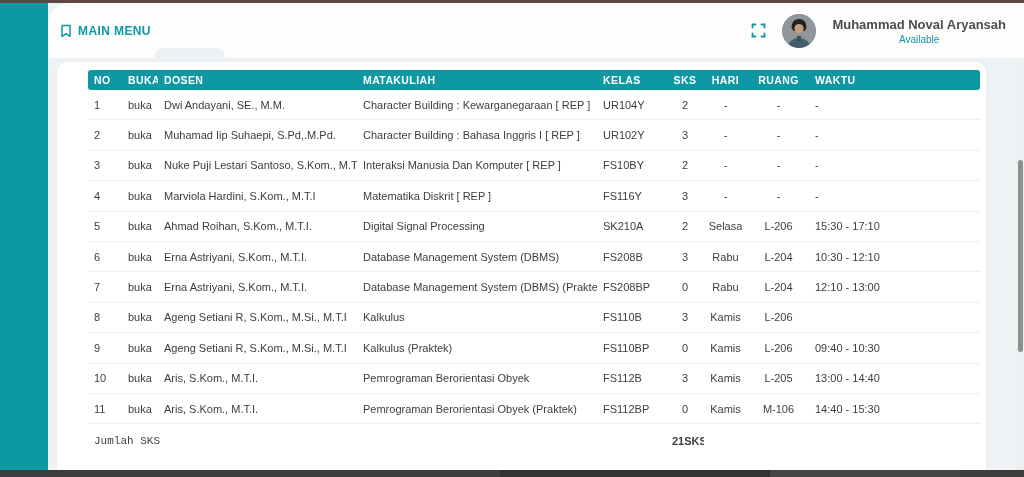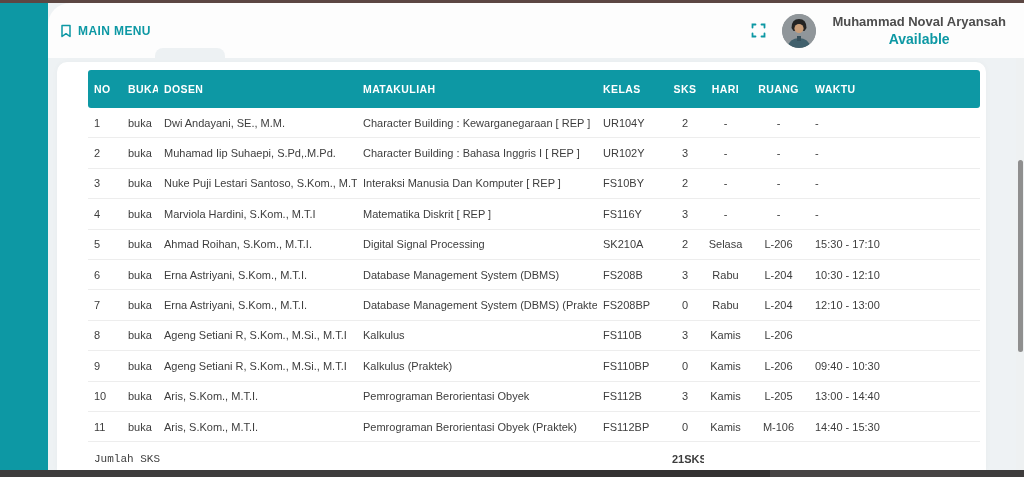--- a/index.html
+++ b/index.html
@@ -17,32 +17,32 @@
   .topbar { position:absolute; left:48px; top:3px; width:976px; height:55px; background:#fdfdfd;
             border-top-left-radius:22px; display:flex; align-items:center; justify-content:space-between;
             padding:0 18px 0 12px; z-index:6; }
   .main-menu { display:flex; align-items:center; gap:6px; color:#0d98a4; font-size:12px; font-weight:700;
                letter-spacing:.4px; cursor:pointer; }
   .topbar-right { display:flex; align-items:center; gap:16px; }
   .fs-icon { display:flex; cursor:pointer; }
   .avatar { width:34px; height:34px; border-radius:50%; overflow:hidden; background:#90969a; flex:0 0 auto; cursor:pointer; }
   .user-meta { display:flex; flex-direction:column; gap:2px;text-align:center; }
   .user-name { font-size:13px; font-weight:600; color:#4d4d4d; }
-  .user-status { font-size:14px; font-weight:700; color:#0d98a4; }
+  .user-status { font-size:10px; font-weight:400; color:#0d98a4; }
 
   .gray-tab { position:absolute; left:155px; top:48px; width:70px; height:12px; background:#edf1f3;
               border-top-left-radius:8px; border-top-right-radius:8px; z-index:7; }
 
   .content { position:absolute; left:48px; top:58px; width:976px; height:412px; background:#eef2f4; }
   .card { position:absolute; left:9px; top:4px; width:929px; height:408px; background:#ffffff;
           border-radius:10px 10px 0 0; box-shadow:0 0 6px rgba(0,0,0,0.03); }
 
   .table { position:absolute; left:31px; top:8px; width:892px; }
   .thead, .trow, .tfoot { display:grid; grid-template-columns:34px 36px 199px 240px 69px 38px 43px 63px 1fr; align-items:center; }
-  .thead { height:38px; background:#0d98a4; color:#ffffff; font-size:10.5px; font-weight:700;
+  .thead { height:20px; background:#0d98a4; color:#ffffff; font-size:10.5px; font-weight:700;
            letter-spacing:.4px; border-radius:3px; }
   .trow { height:30.4px; border-bottom:1px solid #ededed; font-size:11px; color:#3d3d3d; background:#fff; }
   .tfoot { height:33px; font-size:11px; color:#3d3d3d; }
   .cell { padding-left:6px; white-space:nowrap; overflow:hidden; }
   .cell.sks, .cell.hari, .cell.ruang { padding-left:0; text-align:center; }
   .cell.waktu { padding-left:5px; }
   .cell.buka { cursor:pointer; }
   .tfoot .flabel { grid-column:1 / 6; padding-left:6px;font-family:Liberation Mono, monospace; }
   .tfoot .ftotal { grid-column:6 / 7; text-align:center; font-weight:700; }
 

